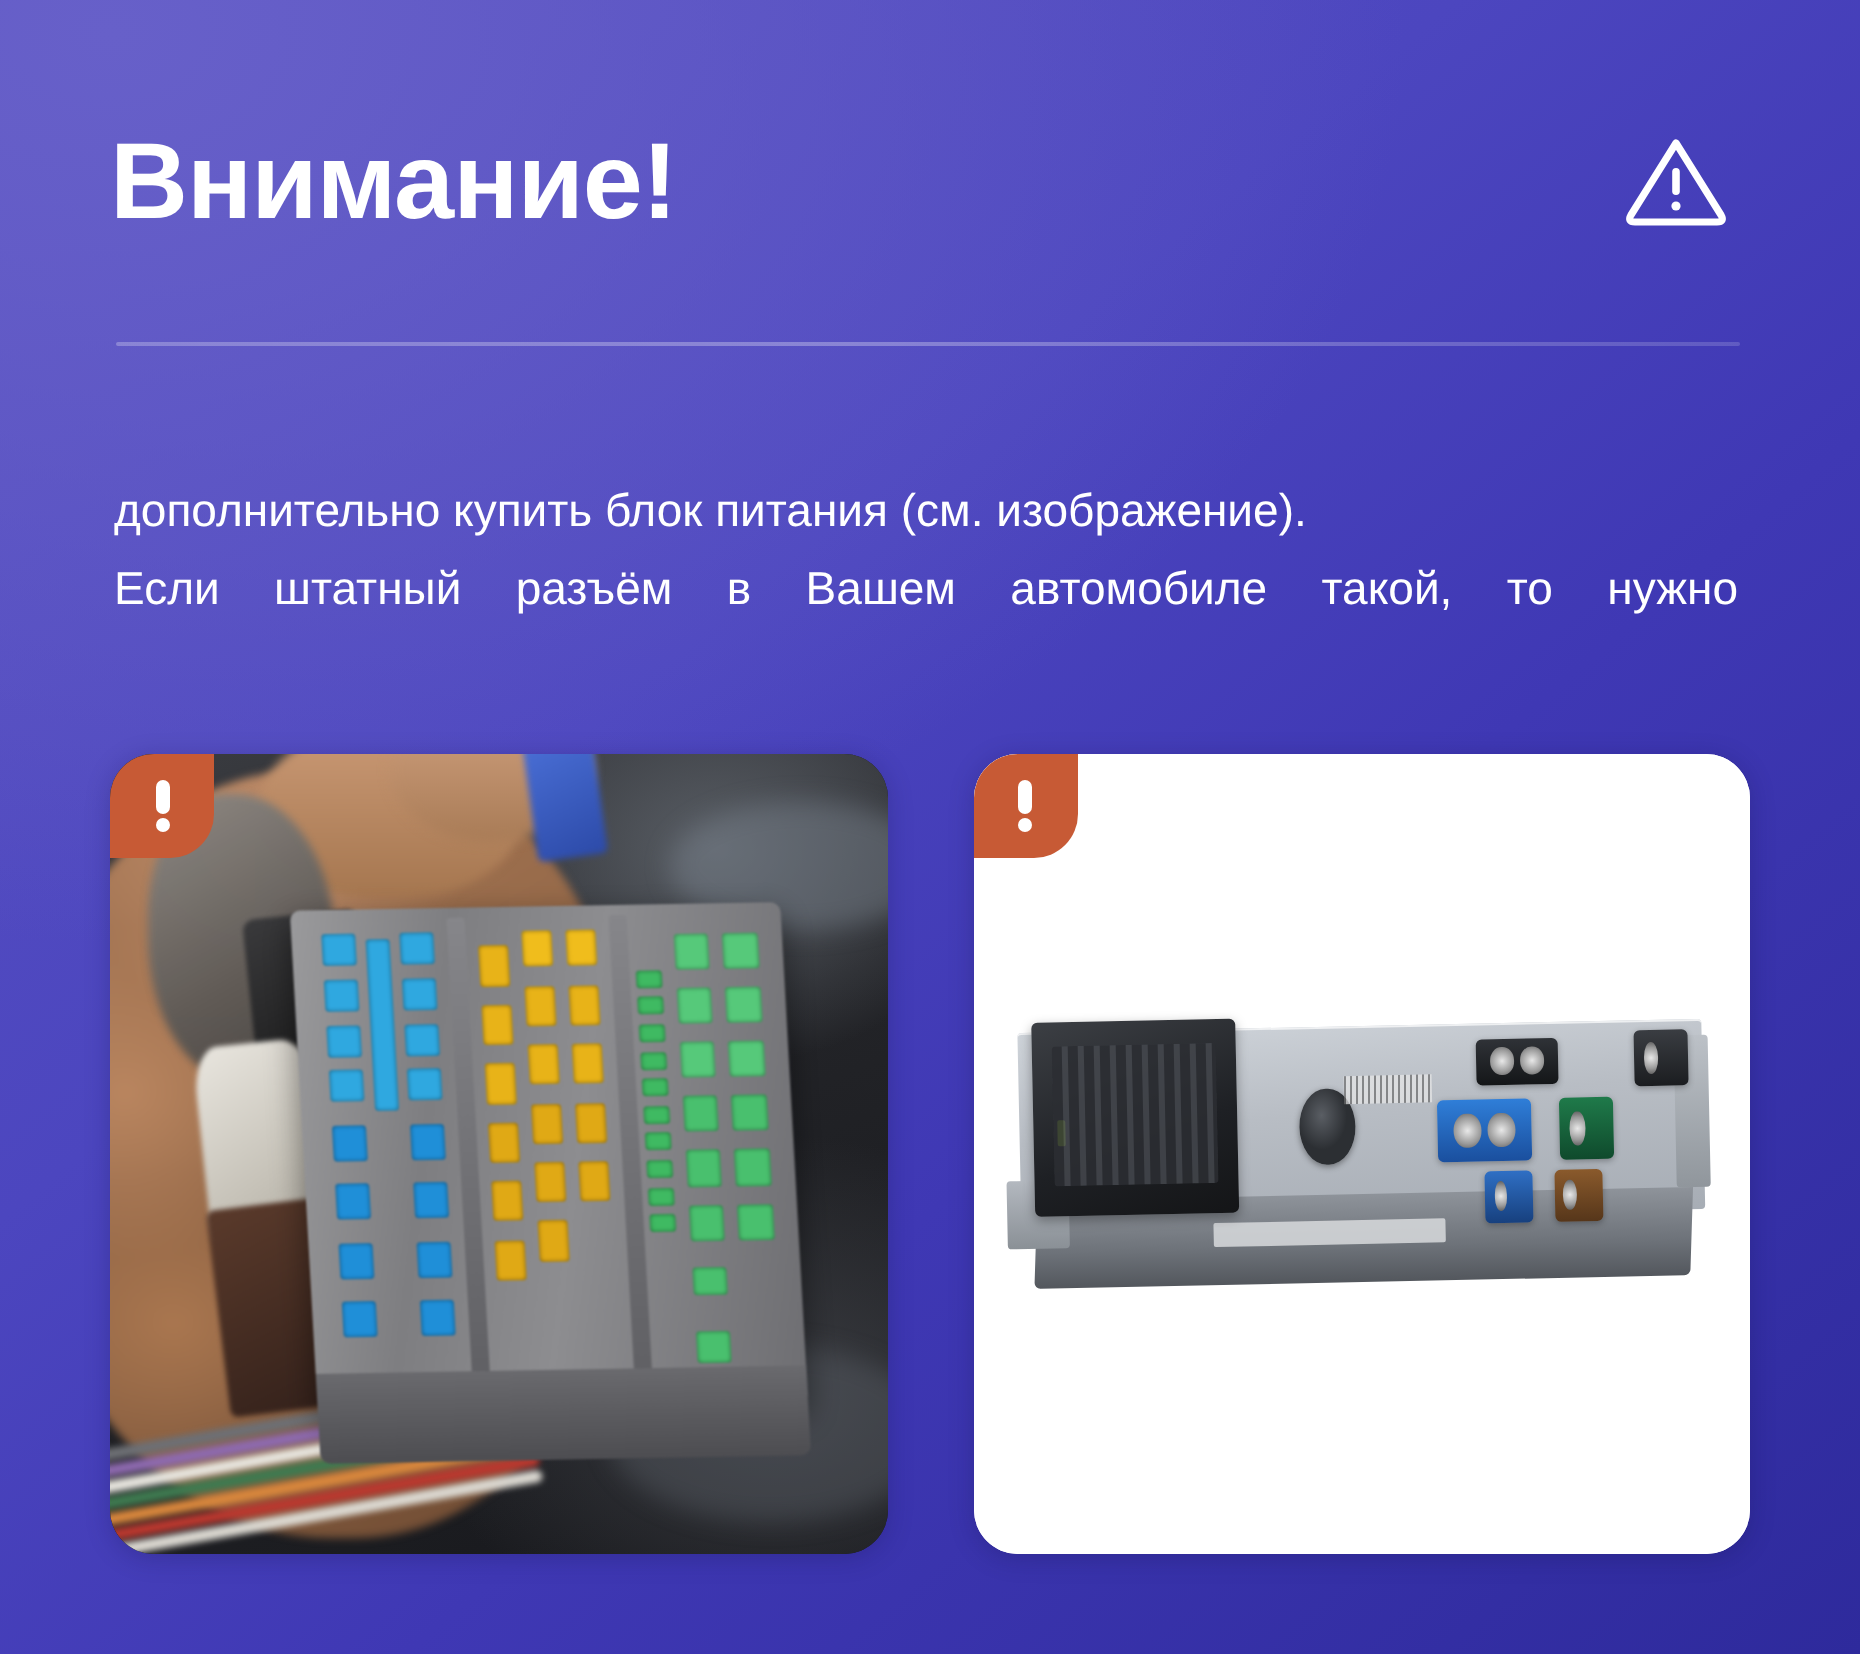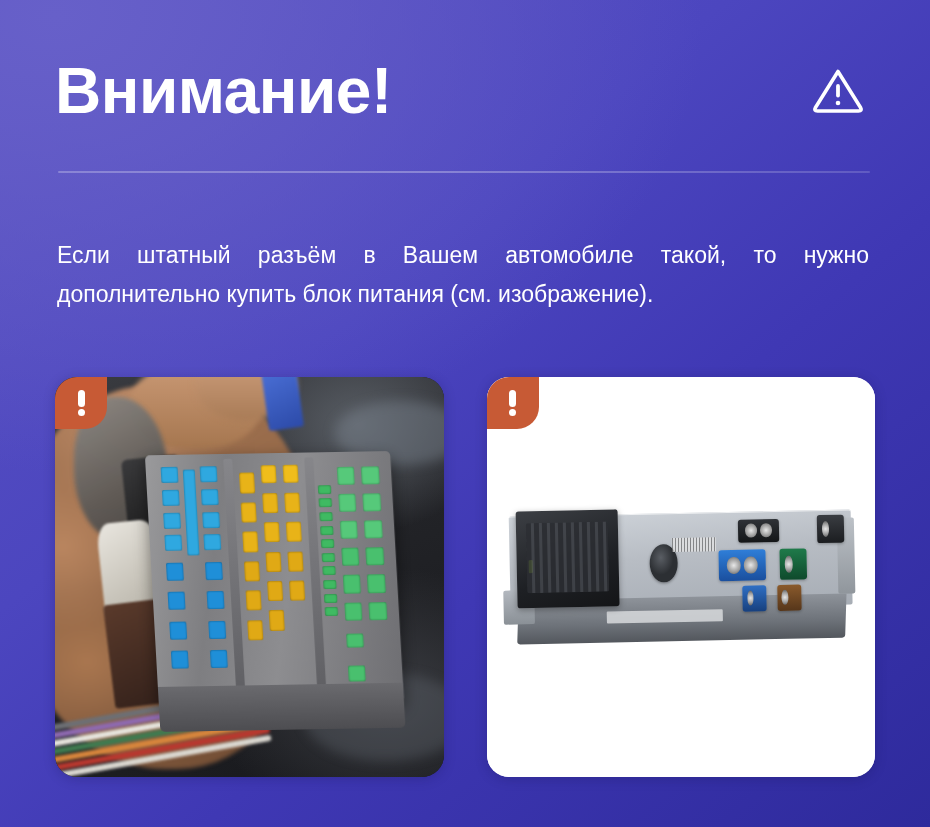--- a/index.html
+++ b/index.html
@@ -33,21 +33,21 @@
     left: 55px;
     top: 48px;
     width: 815px;
     height: 86px;
     display: flex;
     align-items: center;
     justify-content: space-between;
   }
 
   #page-title {
-    font-size: 64px;
+    font-size: 54px;
     line-height: 64px;
     font-weight: bold;
     color: #ffffff;
     letter-spacing: -0.5px;
     white-space: nowrap;
   }
 
   #warn-icon-wrap {
     width: 56px;
     height: 56px;
@@ -426,22 +426,22 @@
         <path d="M28 8.5 L50.5 44.5 Q52.5 48 48.5 48 L7.5 48 Q3.5 48 5.5 44.5 Z" fill="none" stroke="#ffffff" stroke-width="3.6" stroke-linejoin="round" stroke-linecap="round"></path>
         <rect x="26.1" y="21" width="3.8" height="13.5" rx="1.9" fill="#ffffff"></rect>
         <circle cx="28" cy="40" r="2.3" fill="#ffffff"></circle>
       </svg>
     </div>
   </div>
 
   <div id="divider"></div>
 
   <div id="notice-text">
+    <span class="ln">дополнительно купить блок питания (см. изображение).</span>
     <span class="ln just">Если штатный разъём в Вашем автомобиле такой, то нужно</span>
-    <span class="ln">дополнительно купить блок питания (см. изображение).</span>
   </div>
 
   <div id="cards">
 
     <div class="photo-card">
       <div class="badge">
         <span class="bang"></span>
       </div>
 
       <div class="photo">

